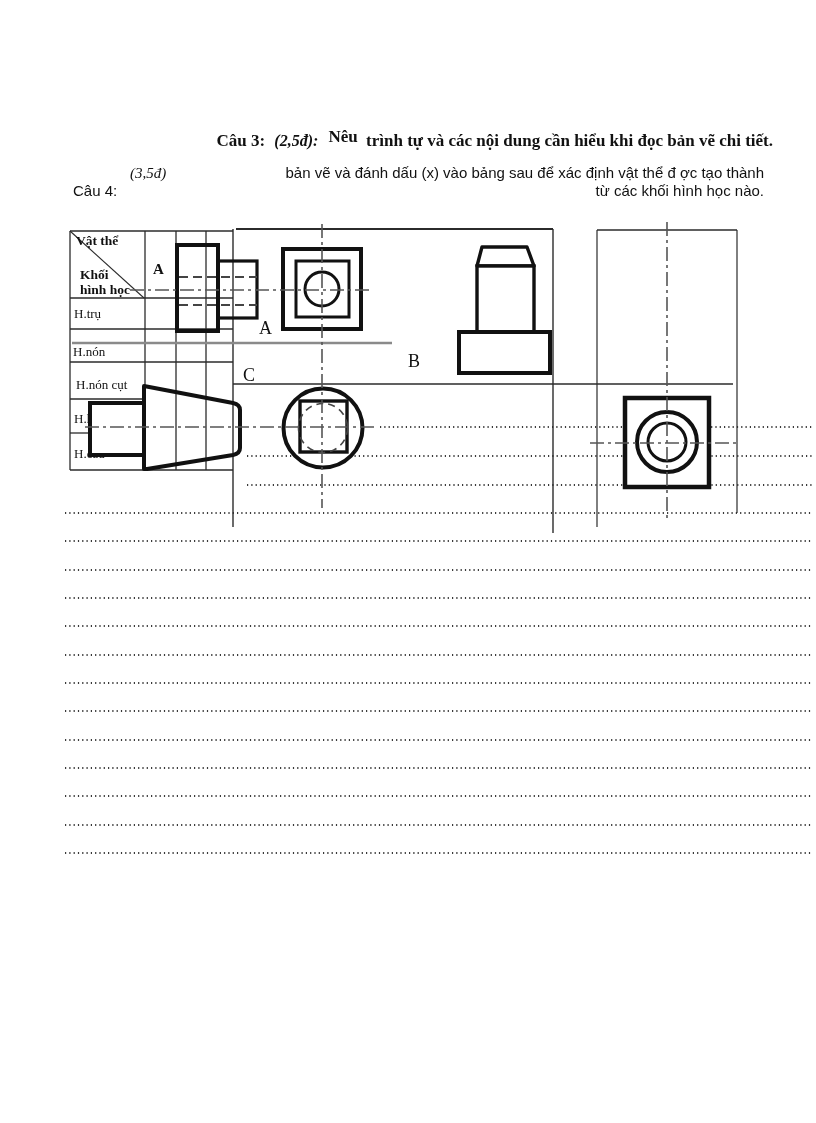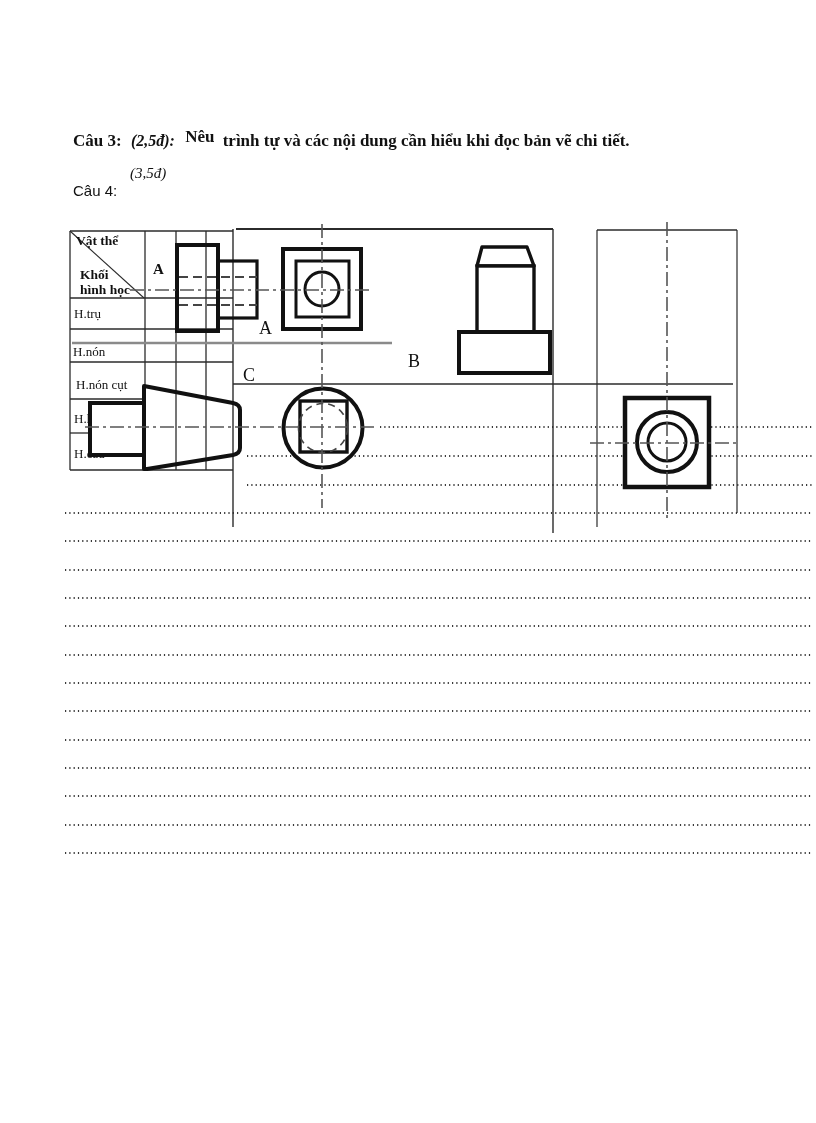--- a/index.html
+++ b/index.html
@@ -1,17 +1,17 @@
 <!DOCTYPE html>
 <html><head>
 <meta charset="utf-8">
 <style>
   html,body{margin:0;padding:0;background:#e8e8e8;}
   .page{position:relative;width:816px;height:1123px;background:#ffffff;overflow:hidden;
-        font-family:"Liberation Serif", serif;color:#111;}
+        font-family:"Liberation Serif", serif;color:#111;text-align:right;}
   svg{position:absolute;left:0;top:0;}
   .q3{position:absolute;left:73px;top:131px;width:700px;font-size:17px;font-weight:bold;white-space:nowrap;}
   .q3 .pts{font-weight:bold;font-style:italic;font-size:16px;margin:0 6px 0 5px;}
   .q3 .lead{position:relative;top:-4px;margin-right:4px;}
   .q4{position:absolute;left:73px;top:164px;width:700px;font-family:"Liberation Sans",sans-serif;font-size:15px;}
   .q4 .lbl{position:absolute;left:0;top:18px;}
   .q4 .pts{position:absolute;left:57px;top:1px;font-family:"Liberation Serif",serif;font-style:italic;font-weight:normal;font-size:15px;}
   .q4 .body{position:absolute;left:116px;top:0;width:575px;line-height:17.5px;}
   .q4 .sup{position:relative;top:-5px;margin-left:3px;}
   text{fill:#111;}
@@ -29,20 +29,22 @@
     <span>Câu 3:</span>
     <span class="pts">(2,5đ):</span>
     <span class="lead">Nêu</span>
     <span>trình tự và các nội dung cần hiểu khi đọc bản vẽ chi tiết.</span>
   </div>
 
   <div class="q4">
     <span class="lbl">Câu 4:</span>
     <span class="pts">(3,5đ)</span>
     <div class="body">
+      <div>bản vẽ và đánh dấu (x) vào bảng sau để xác định vật thể đ ợc tạo thành</div>
+      <div>từ các khối hình học nào.</div>
     </div>
   </div>
 
   <svg width="816" height="1123" viewBox="0 0 816 1123">
 
     <g stroke="#3a3a3a" stroke-width="2.2" stroke-dasharray="1.2 3.1">
       <line x1="380" y1="427" x2="812" y2="427"></line>
       <line x1="247" y1="456" x2="812" y2="456"></line>
       <line x1="247" y1="485" x2="812" y2="485"></line>
       <line x1="65" y1="513" x2="812" y2="513"></line>

